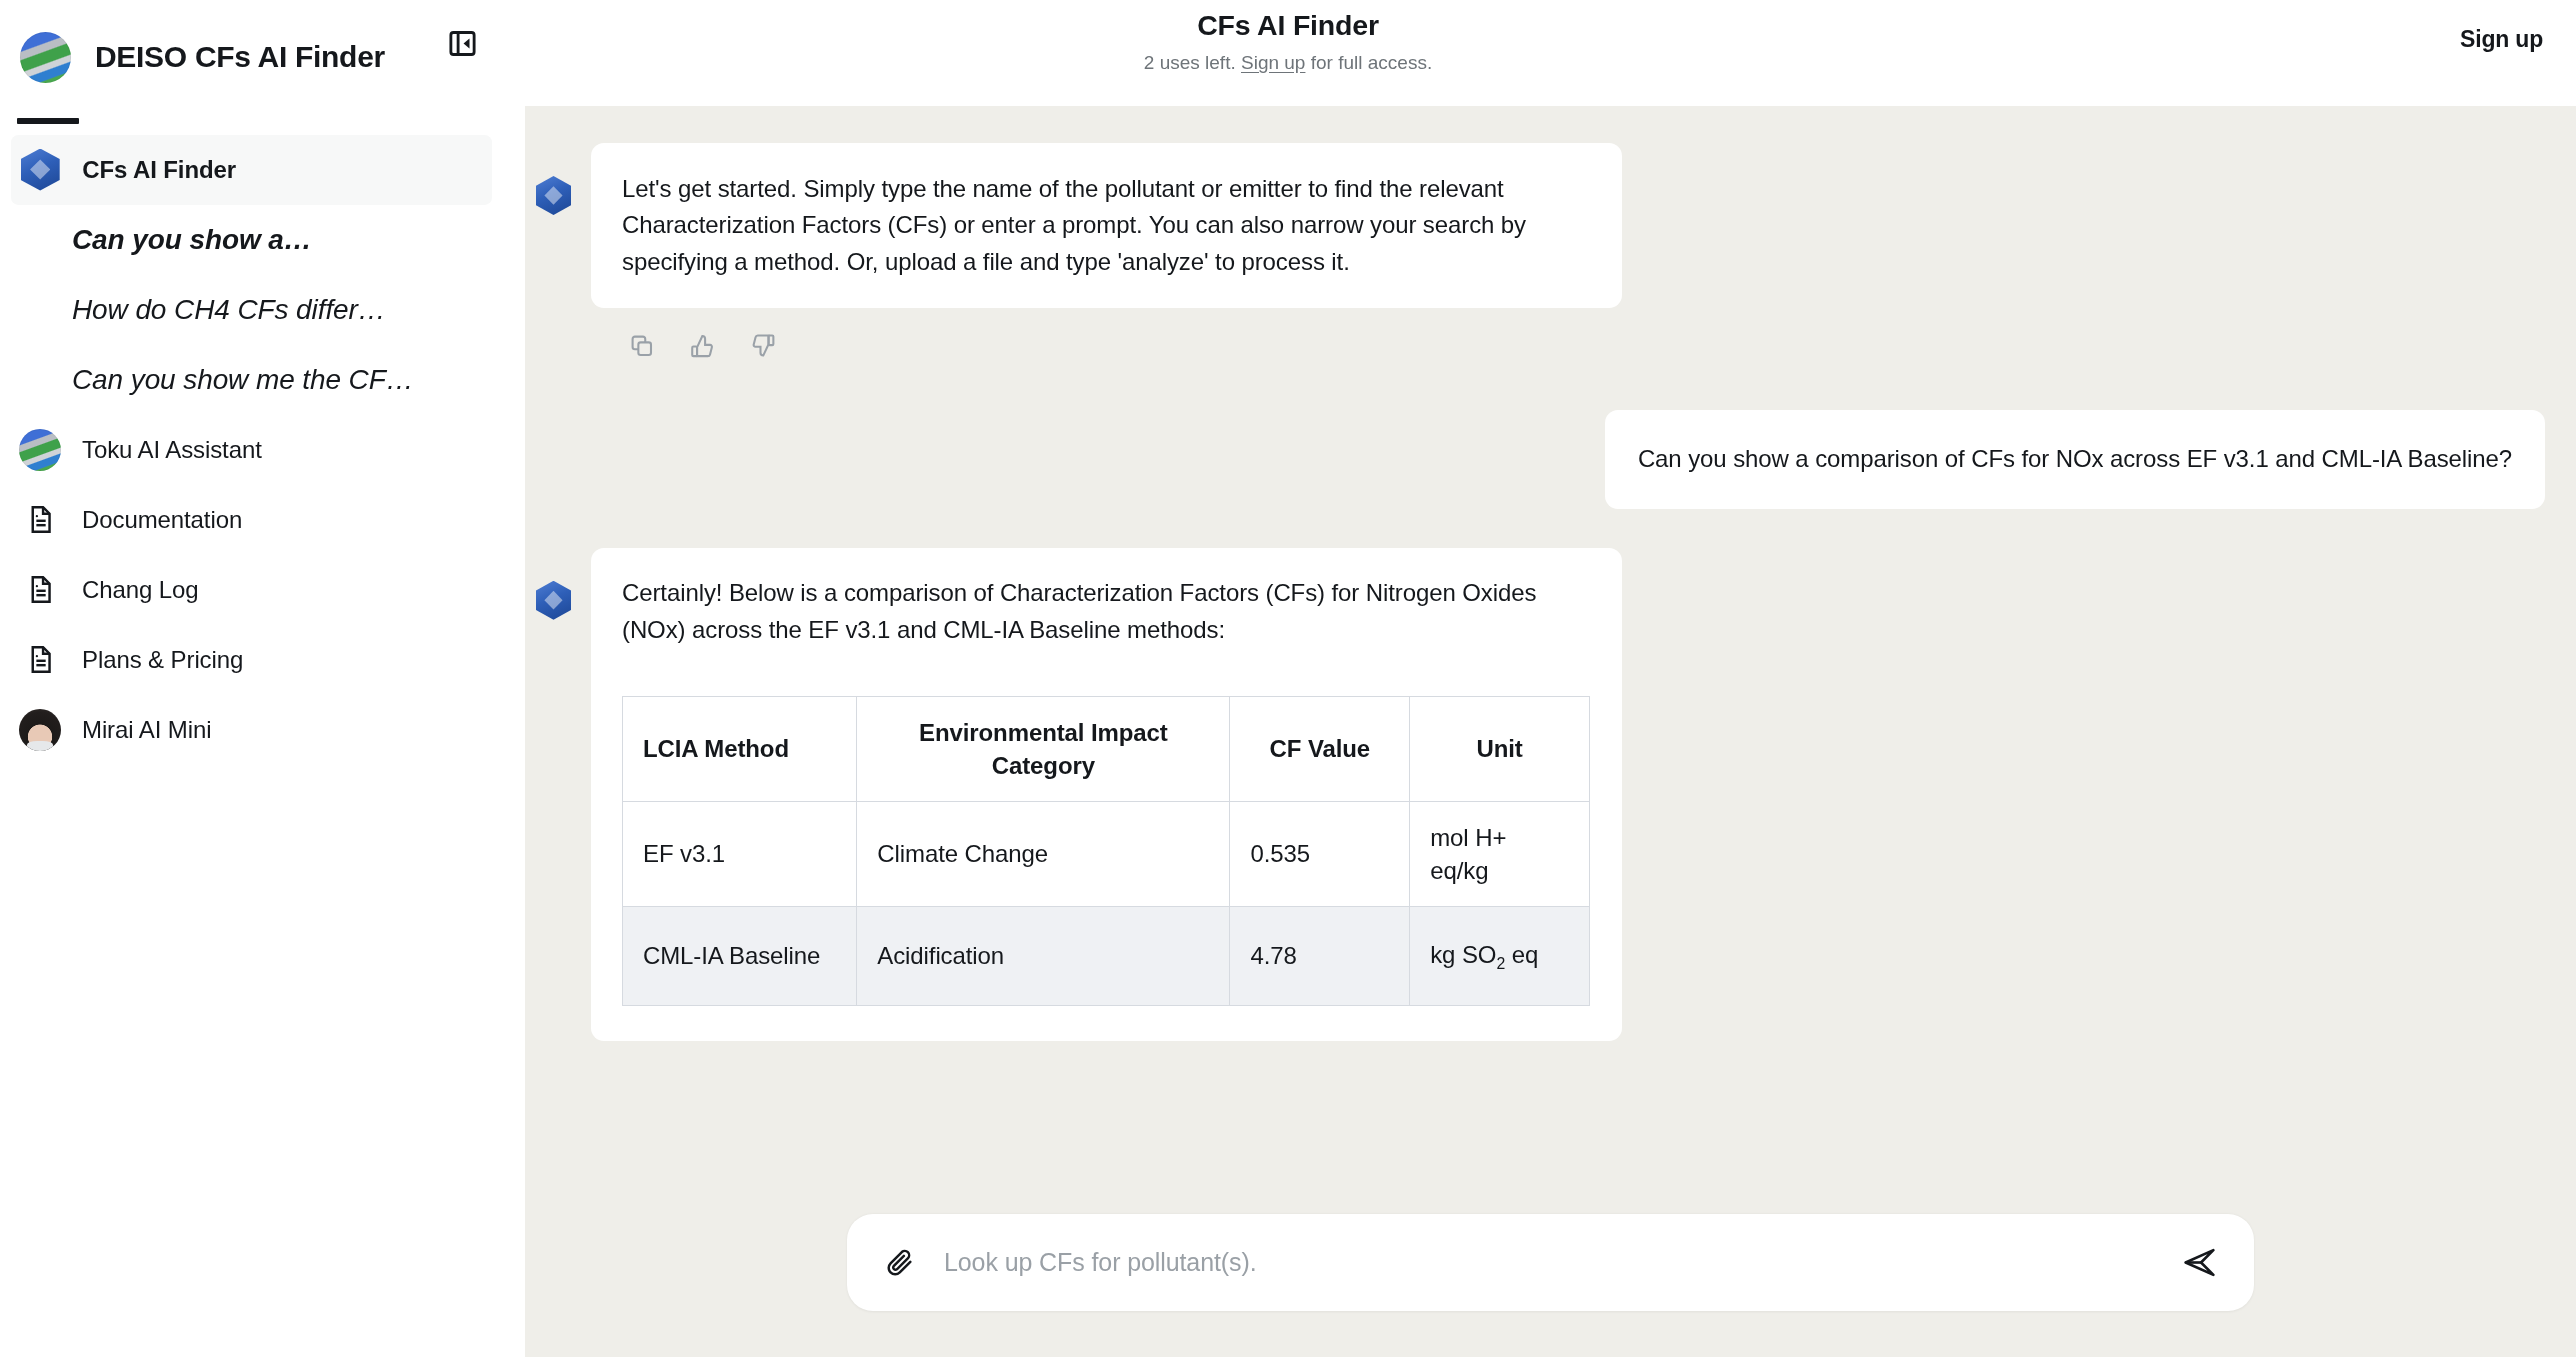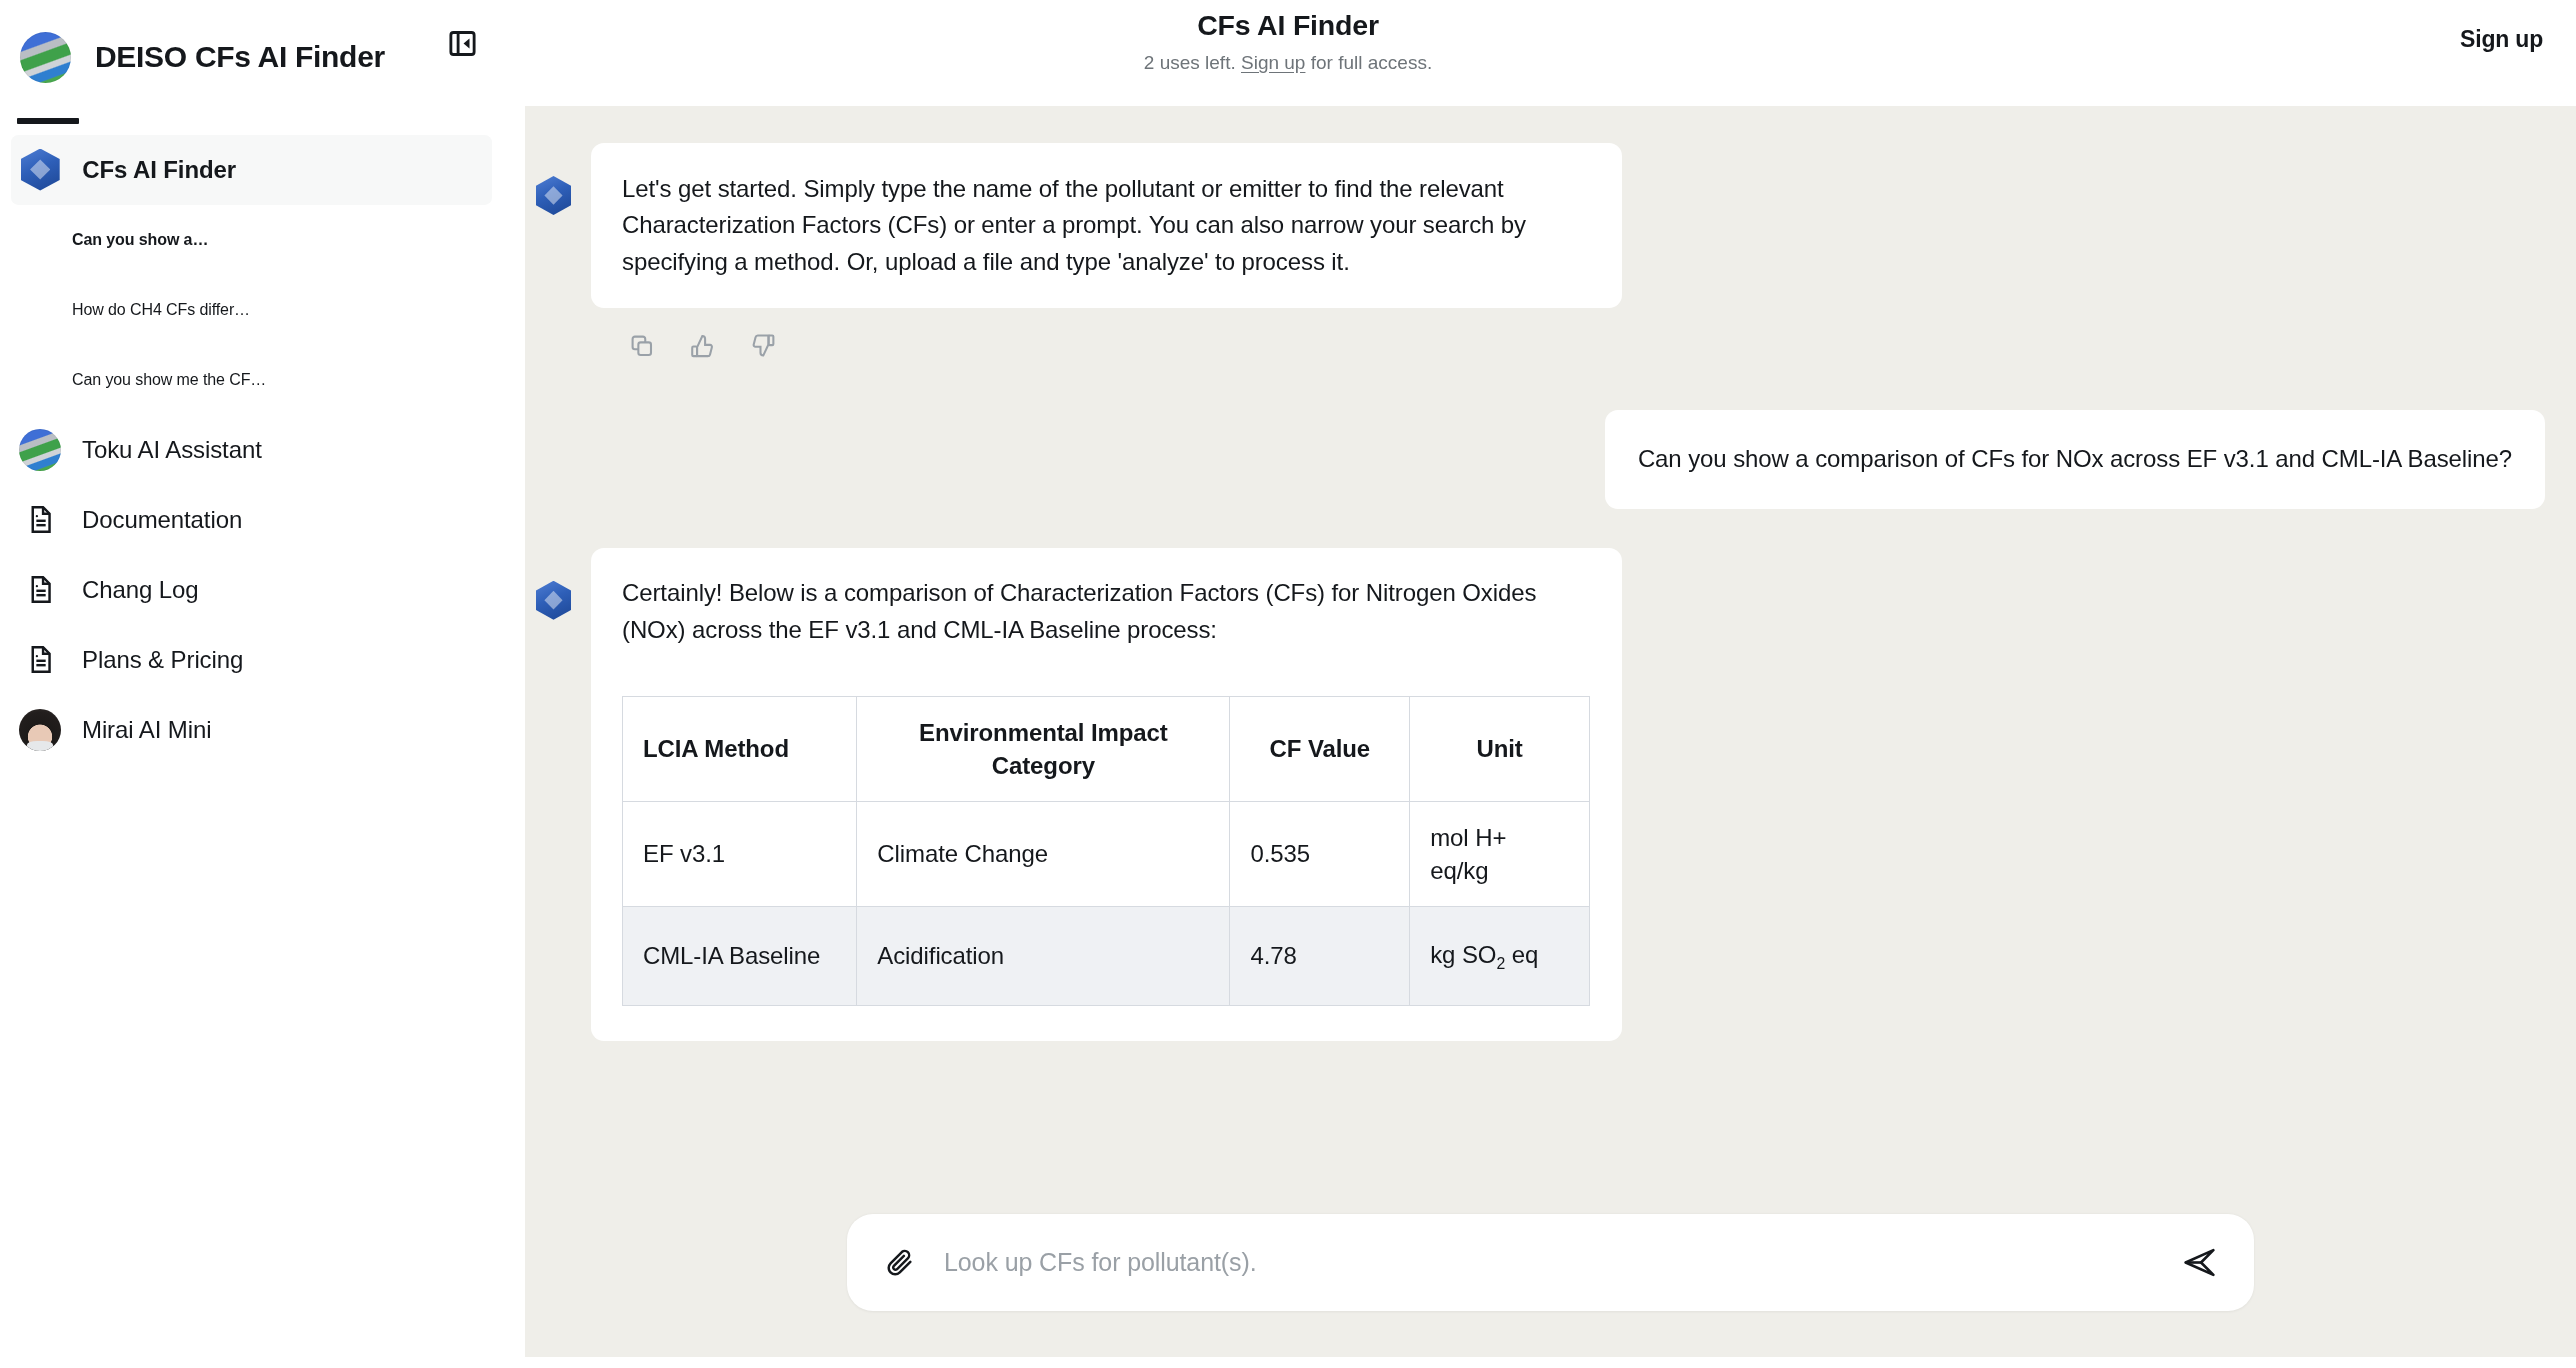--- a/index.html
+++ b/index.html
@@ -160,21 +160,21 @@
   }
   .nav-label.bold { font-weight: 700; }
 
   .chat-item {
     display: flex;
     align-items: center;
     height: 70px;
     padding-left: 72px;
     cursor: pointer;
   }
-  .chat-item .nav-label { font-size: 16px; }
+  .chat-item .nav-label { font-size: 28px; font-style: italic; }
 
   .hex-logo {
     width: 39px; height: 42px;
     background: linear-gradient(155deg, #4f7ed4 0%, #2e5fb8 45%, #1d4694 100%);
     clip-path: polygon(50% 0%, 100% 25%, 100% 75%, 50% 100%, 0% 75%, 0% 25%);
     position: relative;
   }
   .hex-logo::after {
     content: "";
     position: absolute;
@@ -486,21 +486,21 @@
 
     <div class="msg-row msg-row-user">
       <div class="bubble bubble-user">Can you show a comparison of CFs for NOx across EF v3.1 and CML-IA Baseline?</div>
     </div>
 
     <div class="msg-row">
       <span class="msg-avatar">
         <span class="hex-logo" style="width:35px;height:39px;display:block;"></span>
       </span>
       <div class="bubble bubble-assistant">
-        <div>Certainly! Below is a comparison of Characterization Factors (CFs) for Nitrogen Oxides (NOx) across the EF v3.1 and CML-IA Baseline process:</div>
+        <div>Certainly! Below is a comparison of Characterization Factors (CFs) for Nitrogen Oxides (NOx) across the EF v3.1 and CML-IA Baseline methods:</div>
 
         <table class="cf-table">
           <colgroup>
             <col class="col-method">
               <col class="col-category">
               <col class="col-cf">
               <col class="col-unit">
           </colgroup>
           <thead>
             <tr>

